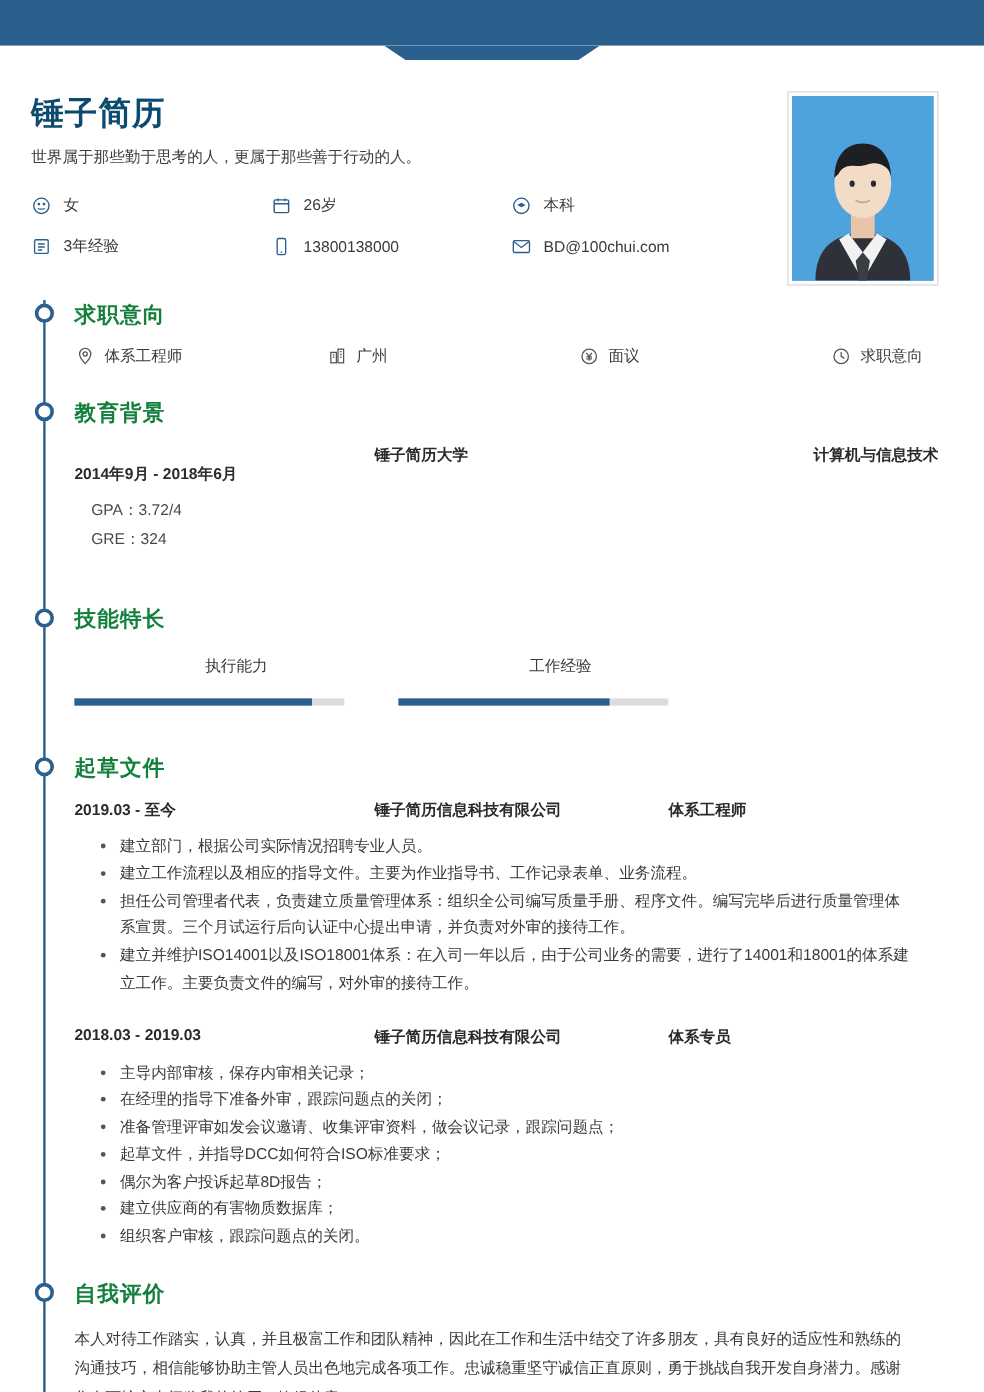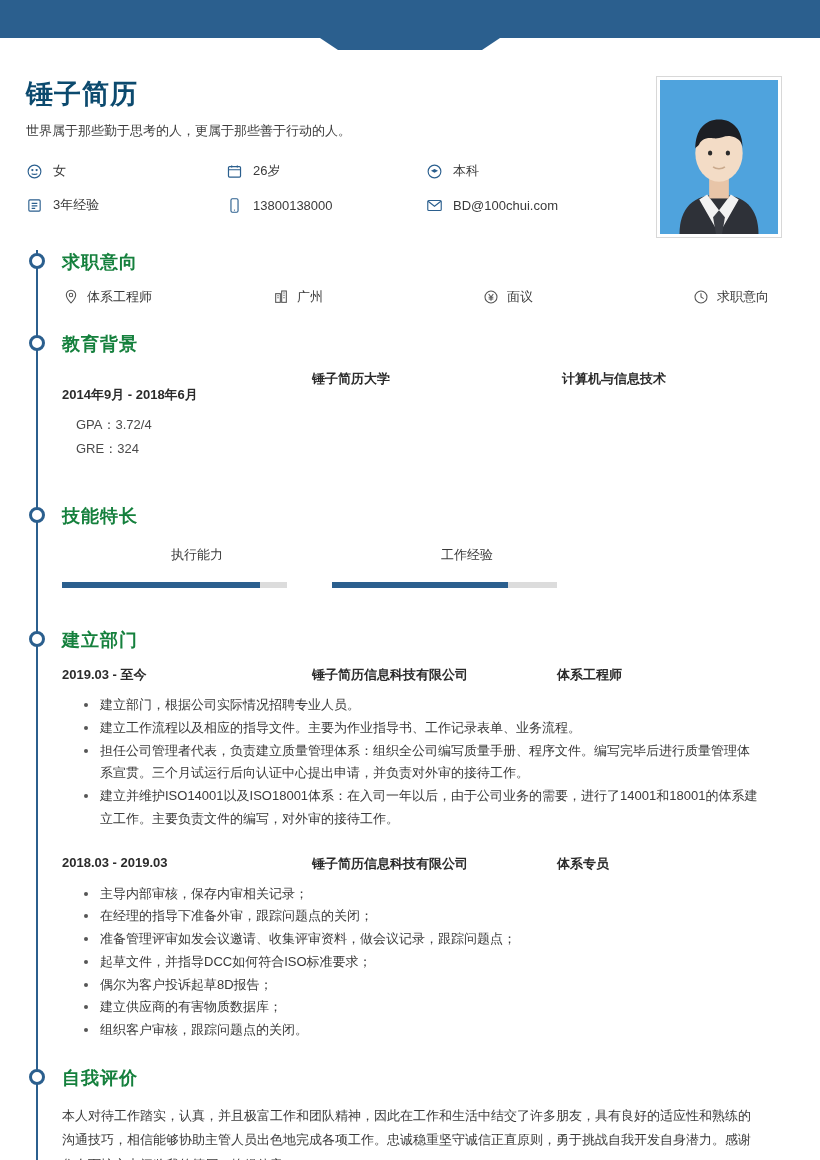--- a/index.html
+++ b/index.html
@@ -157,21 +157,21 @@
   
   .edu-row {
     display: flex;
     font-size: 13px;
     font-weight: bold;
     color: #2b2b2b;
     margin-bottom: 12px;
   }
   .edu-date { width: 250px; margin-top: 16px; }
   .edu-school { width: 250px; }
-  .edu-major { flex: 1; }
+  .edu-major { flex: 1; text-align: right; }
   .edu-sub {
     font-size: 13px;
     color: #4a4a4a;
     margin: 0 0 6px 14px;
   }
 
   
   .skills {
     display: flex;
     margin-top: 18px;
@@ -423,21 +423,21 @@
           <div class="skill-label">工作经验</div>
           <div class="skill-track">
             <div class="skill-fill" id="skill-fill-1" style="width: 78%;"></div>
           </div>
         </div>
       </div>
     </div>
 
     <div class="section">
       <div class="bullet-node"></div>
-      <h2 class="section-title">建立部门</h2>
+      <h2 class="section-title">起草文件</h2>
 
       <div class="job-head">
         <div class="job-date">2019.03 - 至今</div>
         <div class="job-company">锤子简历信息科技有限公司</div>
         <div class="job-role">体系工程师</div>
       </div>
       <ul class="duties">
         <li>建立部门，根据公司实际情况招聘专业人员。</li>
         <li>建立工作流程以及相应的指导文件。主要为作业指导书、工作记录表单、业务流程。</li>
         <li>担任公司管理者代表，负责建立质量管理体系：组织全公司编写质量手册、程序文件。编写完毕后进行质量管理体系宣贯。三个月试运行后向认证中心提出申请，并负责对外审的接待工作。</li>

